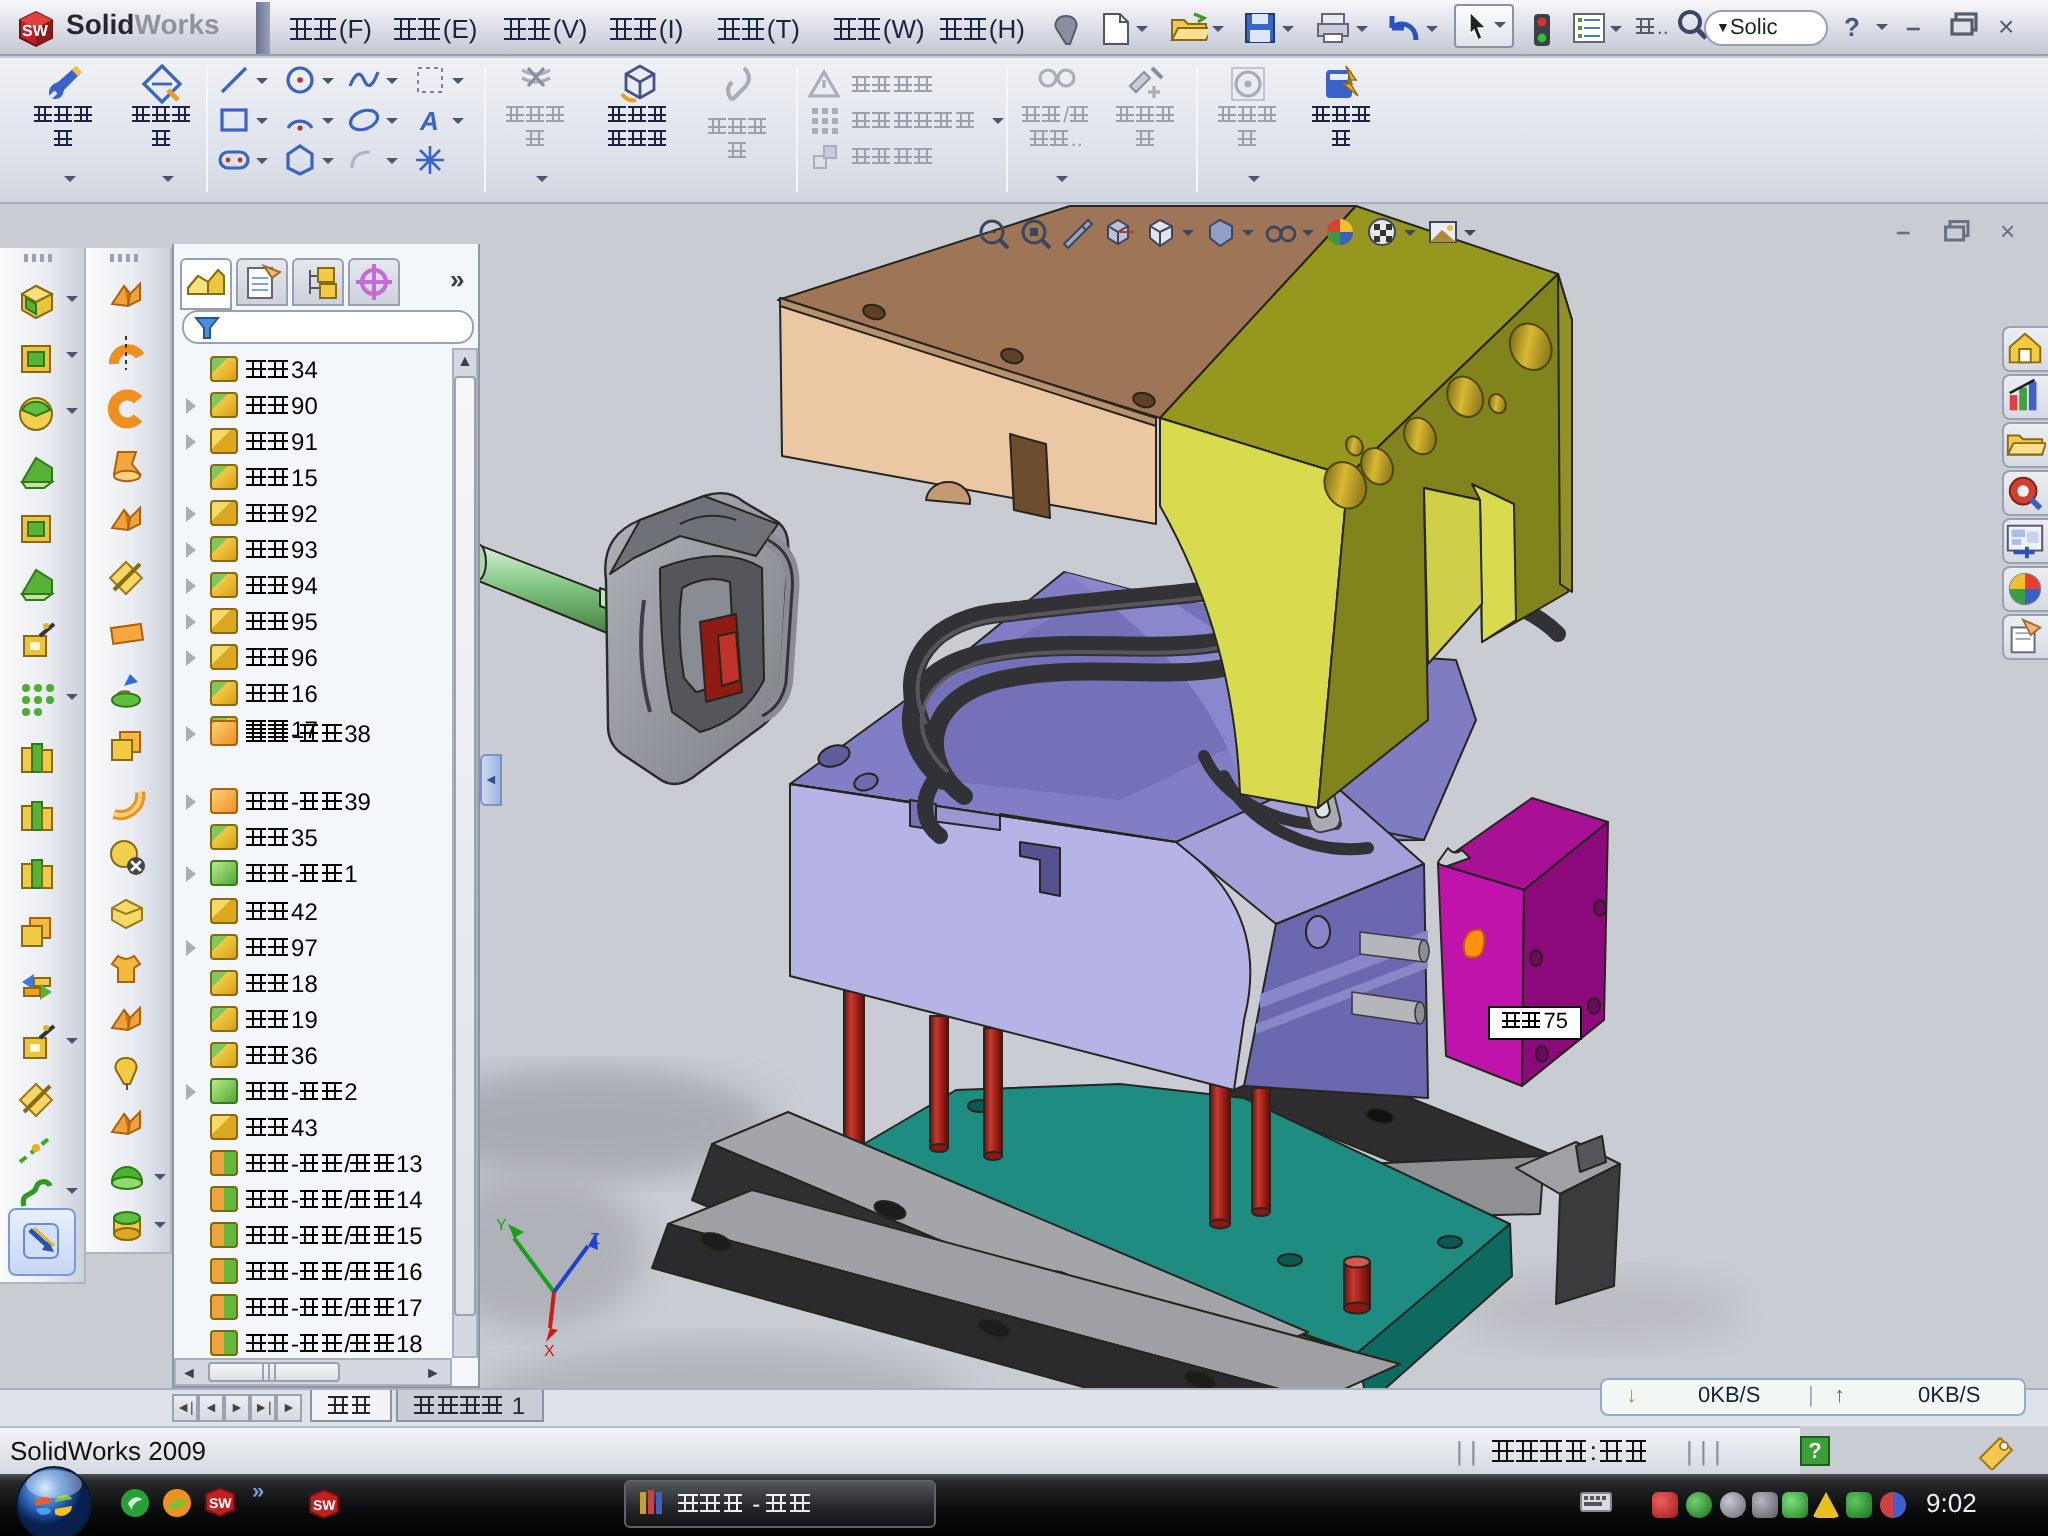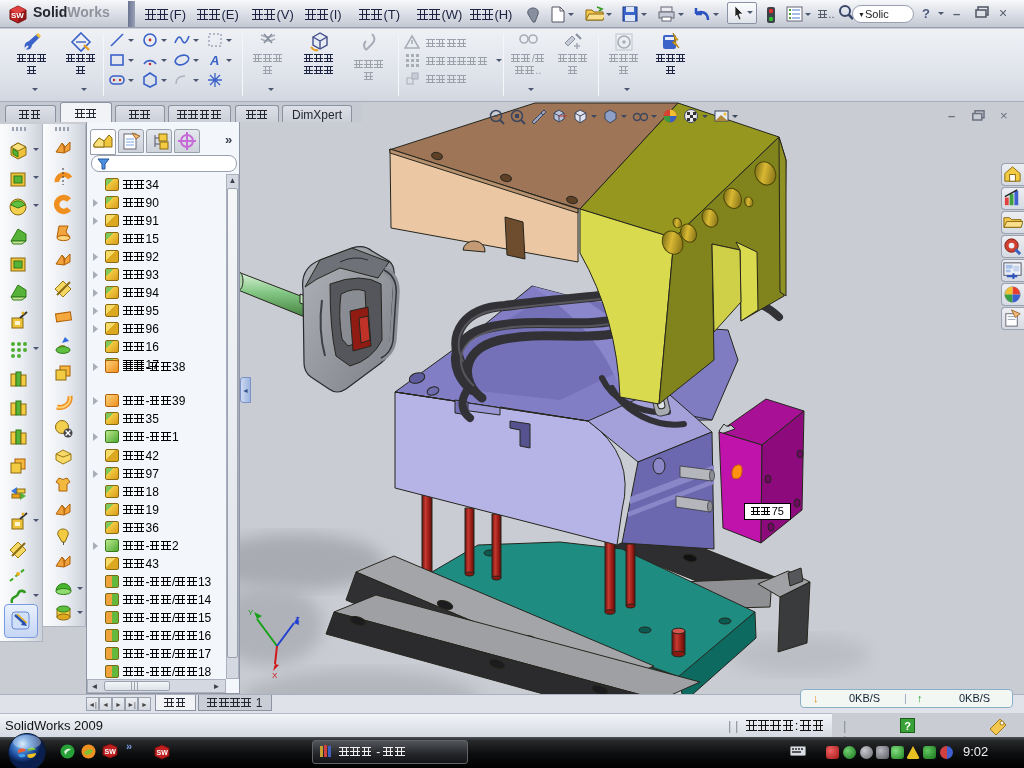--- a/index.html
+++ b/index.html
@@ -53,21 +53,21 @@
 
 .sb{position:absolute;background:#d3d8e1;border:1px solid #aab0bd}
 .sthumb{position:absolute;background:linear-gradient(#f4f6f8,#dde1e8);border:1px solid #9aa2b0;border-radius:2px}
 .sar{position:absolute;font-size:8px;color:#39404e;text-align:center}
 
 #mrow{left:0;top:694px;width:1024px;height:19px;background:#dfe2e8;border-top:1px solid #aab0bd}
 .nav{position:absolute;top:2px;width:13px;height:14px;background:linear-gradient(#eceef2,#d4d8e0);border:1px solid #9aa2b0;font-size:7px;color:#444;text-align:center;line-height:13px}
 .mtab{position:absolute;top:0;height:16px;font-size:12px;color:#23262e;text-align:center;border:1px solid #8b93a3;border-top:none;background:#c9cdd5;padding-top:1px}
 .mtab.on{background:#f1f3f6}
 
-#sbar{left:0;top:713px;width:832px;height:24px;background:linear-gradient(#f2f4f7,#d5d9e2);border-top:1px solid #b4bac6;font-size:13px;color:#111}
+#sbar{left:0;top:713px;width:900px;height:24px;background:linear-gradient(#f2f4f7,#d5d9e2);border-top:1px solid #b4bac6;font-size:13px;color:#111}
 
 #task{left:0;top:737px;width:1024px;height:31px;background:linear-gradient(#4e5154 0%,#26282a 12%,#0c0d0e 55%,#000 100%)}
 .tbtn{position:absolute;top:740px;height:24px;background:linear-gradient(#52555a,#232529 60%,#131416);border:1px solid #606468;border-radius:3px;color:#f0f0f0;font-size:12px;padding:4px 6px 0 26px;white-space:nowrap}
 .tray{position:absolute;top:746px;width:13px;height:13px;border-radius:3px}
 
 #kbs{left:800px;top:689px;width:213px;height:19px;background:#f2f7f4;border:1px solid #8ab0c8;border-radius:4px;font-size:11px;color:#123;line-height:17px}
 
 #hud{left:488px;top:108px;width:300px;height:20px}
 
 .tpt{position:absolute;left:1001px;width:23px;height:23px;background:linear-gradient(#eceef2,#d6dae2);border:1px solid #9aa2b2;border-right:none;border-radius:4px 0 0 4px}
@@ -477,28 +477,20 @@
         <circle cx="11" cy="11" r="1.8" fill="#a8adb8"></circle>
         <rect x="3" y="3" width="16" height="16" fill="none" stroke="#c0c4ce" stroke-width="1"></rect>
       </svg></div>
     <div class="dna" style="left:624px;top:88px"></div>
     <div class="cbtn" style="left:648px;top:52px;width:46px"><i class="g"></i><i class="g"></i><i class="g"></i><br><i class="g"></i></div>
     <div class="ab" style="left:648px;top:31px;width:46px;text-align:center"><svg width="22" height="22" viewBox="0 0 22 22" style="vertical-align:top">
         <rect x="3" y="4" width="13" height="14" rx="2" fill="#3a62c8"></rect>
         <rect x="5" y="6" width="9" height="3" fill="#e8ecf8"></rect>
         <path d="M13,2 L18,9 L14,9 L19,17 L12,11 L16,11 Z" fill="#f4c020" stroke="#a07008" stroke-width="0.8"></path>
       </svg></div>
-<div id="tabs" class="ab">
-      <div class="tab" style="left:5px;width:51px"><i class="g"></i><i class="g"></i></div>
-      <div class="tab on" style="left:60px;width:52px"><i class="g"></i><i class="g"></i></div>
-      <div class="tab" style="left:115px;width:50px"><i class="g"></i><i class="g"></i></div>
-      <div class="tab" style="left:168px;width:63px"><i class="g"></i><i class="g"></i><i class="g"></i><i class="g"></i></div>
-      <div class="tab" style="left:235px;width:44px"><i class="g"></i><i class="g"></i></div>
-      <div class="tab" style="left:282px;width:70px">DimXpert</div>
-    </div>
 <div class="ltb ab" style="left:0;width:43px;height:518px">
       <div class="grip"></div>
       <svg class="lic" style="left:8px;top:16px" viewBox="0 0 21 21">
         <polygon points="3,7 10,3 18,7 18,15 10,19 3,15" fill="#eec23a" stroke="#8a6a10"></polygon>
         <polygon points="3,7 10,3 18,7 10,11" fill="#f8e07c" stroke="#8a6a10"></polygon>
         <polygon points="5,9 10,12 10,17 5,14" fill="#57b337" stroke="#2f7a17"></polygon>
       </svg>
       <div class="lda" style="left:33px;top:24px"></div>
       <svg class="lic" style="left:8px;top:44px" viewBox="0 0 21 21">
         <rect x="3" y="5" width="14" height="13" fill="#eec23a" stroke="#8a6a10"></rect>

